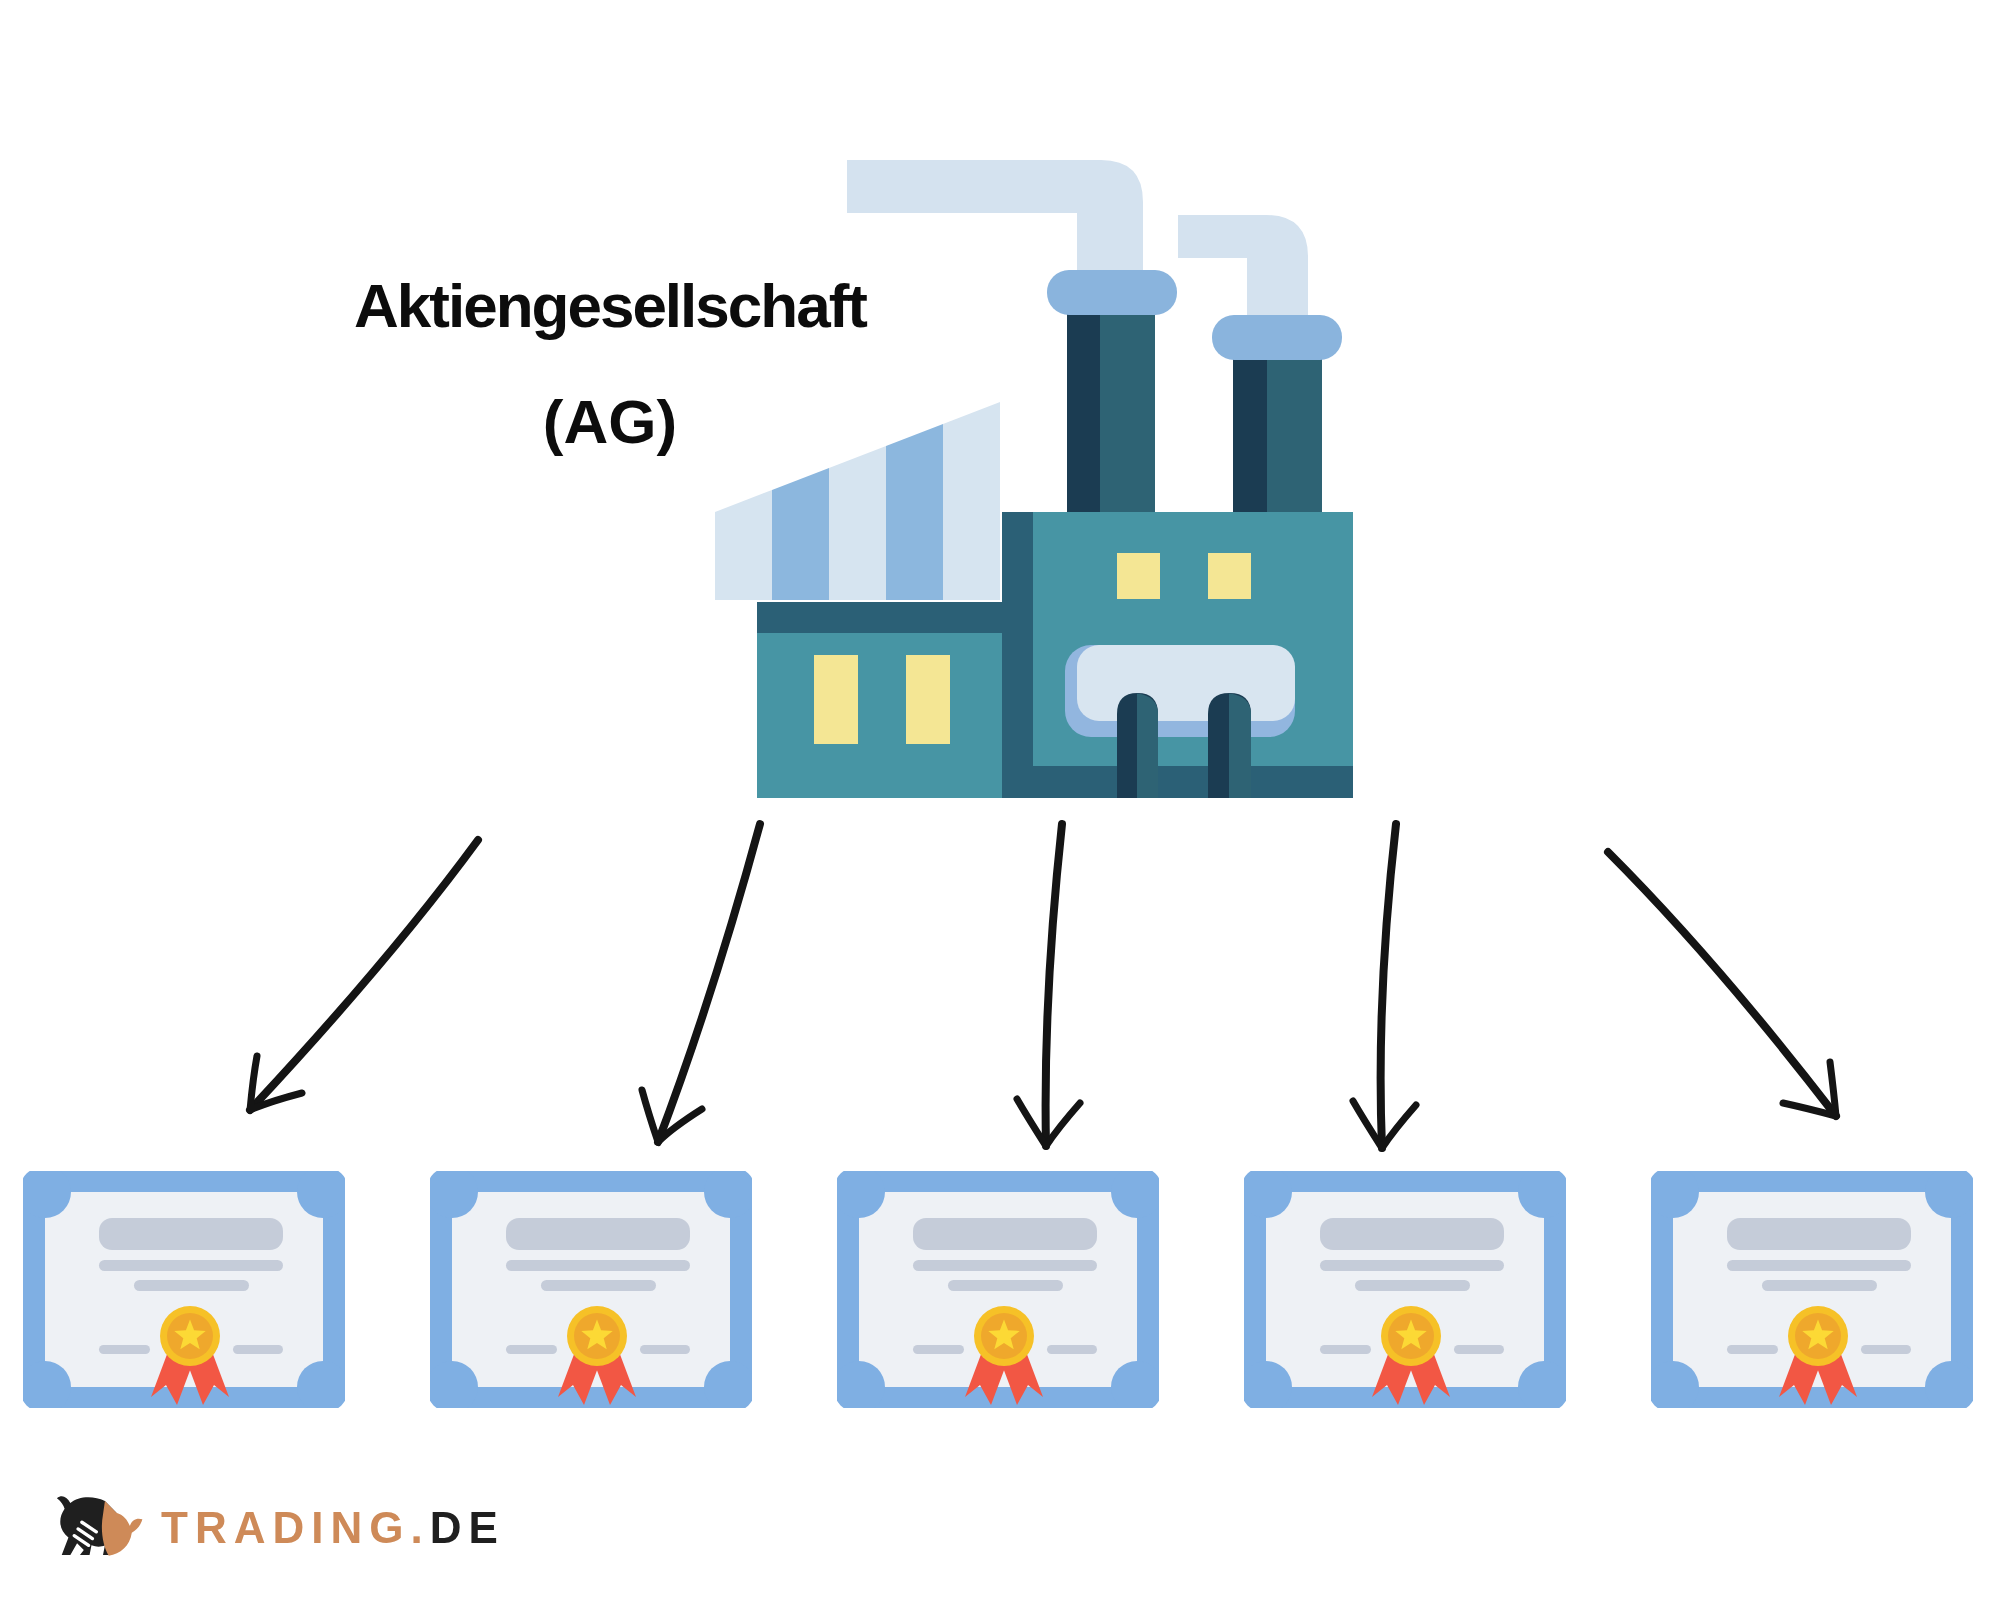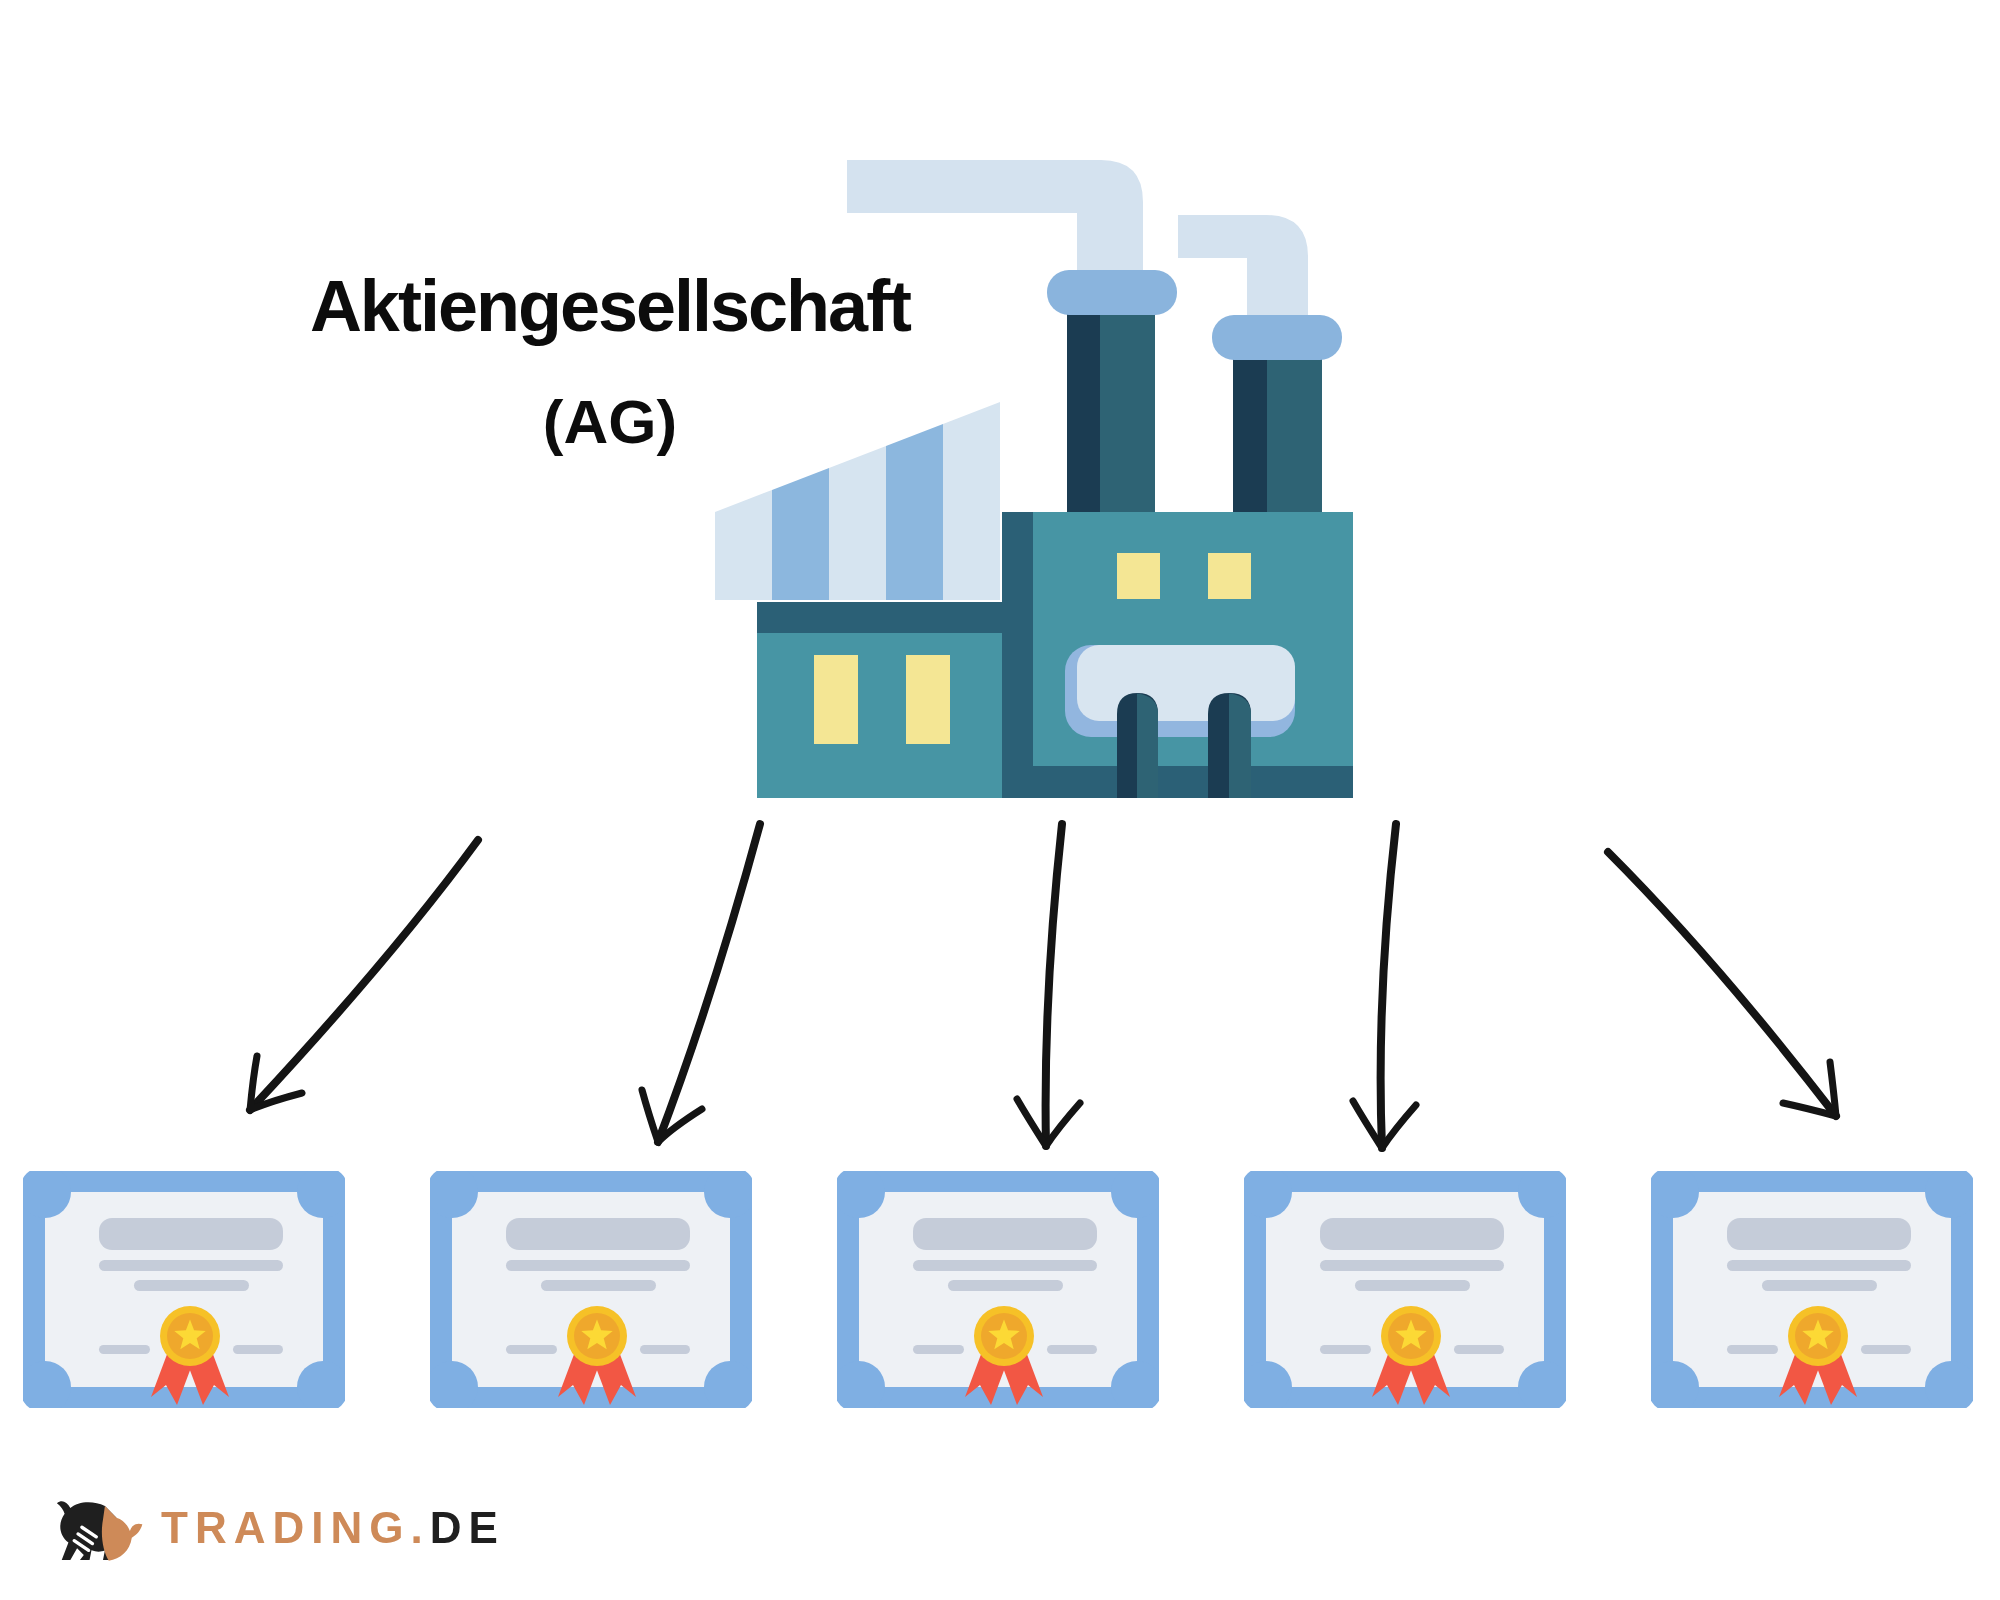--- a/index.html
+++ b/index.html
@@ -5,25 +5,25 @@
   html,body{margin:0;padding:0;}
   body{
     width:2000px;height:1600px;position:relative;background:#ffffff;
     font-family:"Liberation Sans", sans-serif;overflow:hidden;
   }
   #scene{position:absolute;left:0;top:0;width:2000px;height:1600px;}
   .title-block{
     position:absolute;left:160px;top:252px;width:900px;text-align:center;
     color:var(--titleInk);font-weight:700;pointer-events:none;
   }
-  .title-line1{font-size:72px;line-height:108px;letter-spacing:-2px;}
+  .title-line1{font-size:62px;line-height:108px;letter-spacing:-2px;}
   .title-line2{font-size:62px;line-height:124px;letter-spacing:0px;}
   .logo{
     position:absolute;left:55px;top:1488px;height:80px;
-    display:flex;align-items:flex-end;gap:10px;
+    display:flex;align-items:center;gap:10px;
   }
   .logo-text{
     font-weight:700;font-size:44px;letter-spacing:7px;line-height:80px;
     white-space:nowrap;
   }
   .logo-brand{color:var(--logoOrange);}
   .logo-dot{color:var(--logoOrange);}
   .logo-tld{color:var(--logoDark);}
 </style>
 </head>

